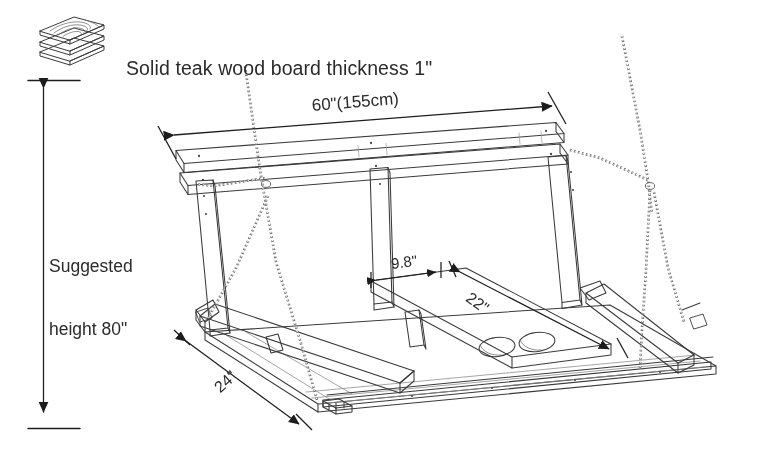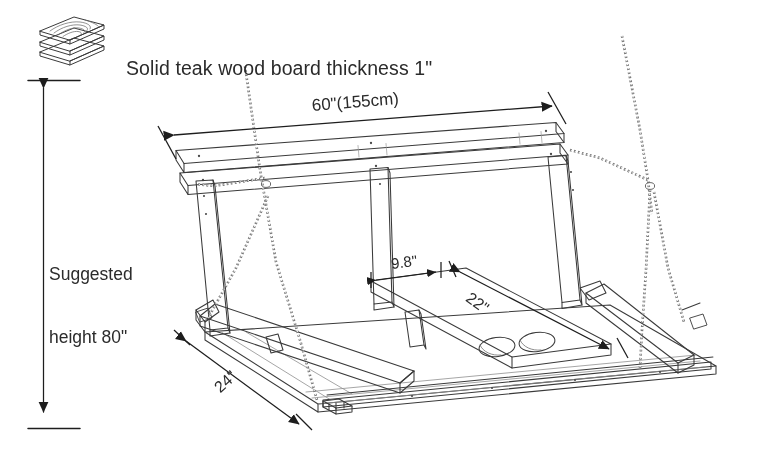--- a/index.html
+++ b/index.html
@@ -12,21 +12,21 @@
     overflow:hidden;
     position:relative;
   }
   #stage{position:absolute;left:0;top:0;width:768px;height:466px;}
   svg.layer{position:absolute;left:0;top:0;width:768px;height:466px;overflow:visible;}
   .txt{position:absolute;white-space:pre;color:#2b2b2b;}
   #hdr-text{
     left:126px;top:21px;font-size:19.5px;letter-spacing:.1px;margin-top:36px;
   }
   #hang-text{
-    left:49px;top:222px;font-size:17.5px;line-height:21px;
+    left:49px;top:214px;font-size:17.5px;line-height:21px;
   }
   #dim-60{
     left:311px;top:96px;font-size:17px;
     transform:rotate(-4.6deg);transform-origin:left top;
   }
   #dim-98{
     left:390px;top:255px;font-size:15px;
     transform:rotate(-7deg);transform-origin:left top;
   }
   #dim-22{

